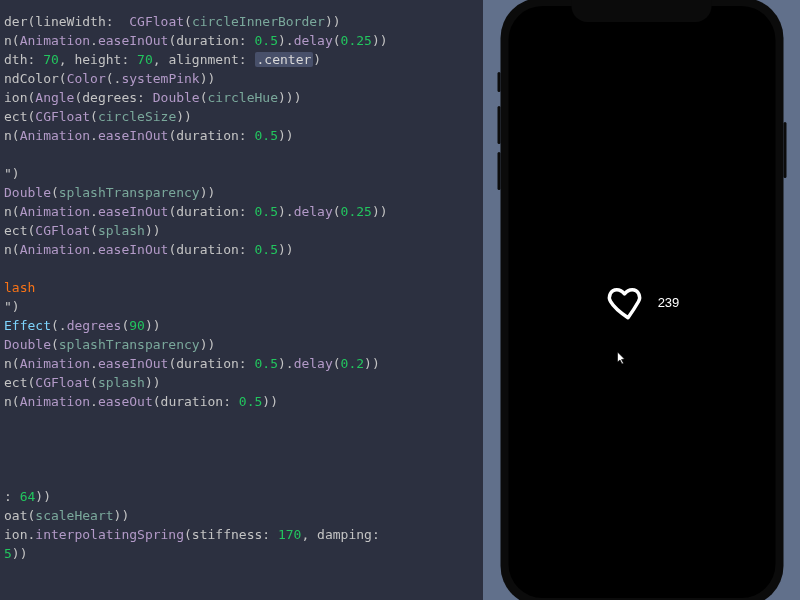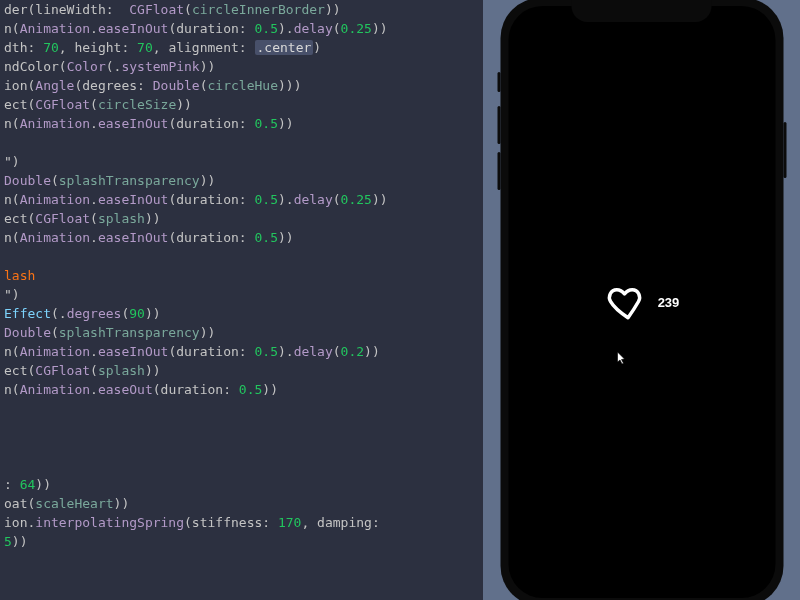--- a/index.html
+++ b/index.html
@@ -15,21 +15,21 @@
     display: flex;
     width: 800px;
     height: 600px;
     position: relative;
   }
   .editor-pane {
     width: 483px;
     height: 600px;
     background: #2c3040;
     color: #c9c9c9;
-    padding: 0 0 0 0;
+    padding: 12px 0 0 0;
     overflow: hidden;
     line-height: 19px;
     position: relative;
   }
   .code {
     padding-left: 0;
     white-space: pre;
   }
   .code-line { padding-left: 4px; }
   
@@ -89,21 +89,20 @@
     position: absolute;
     inset: 0;
     display: flex;
     align-items: center;
     justify-content: center;
   }
   .heart-row {
     display: flex;
     align-items: center;
     gap: 12px;
-    font-weight: bold;
   }
   .heart {
     width: 42px;
     height: 42px;
     display: block;
   }
   .like-count {
     color: #fff;
     font-family: -apple-system, "SF Pro", Helvetica, Arial, sans-serif;
     font-size: 13px;

